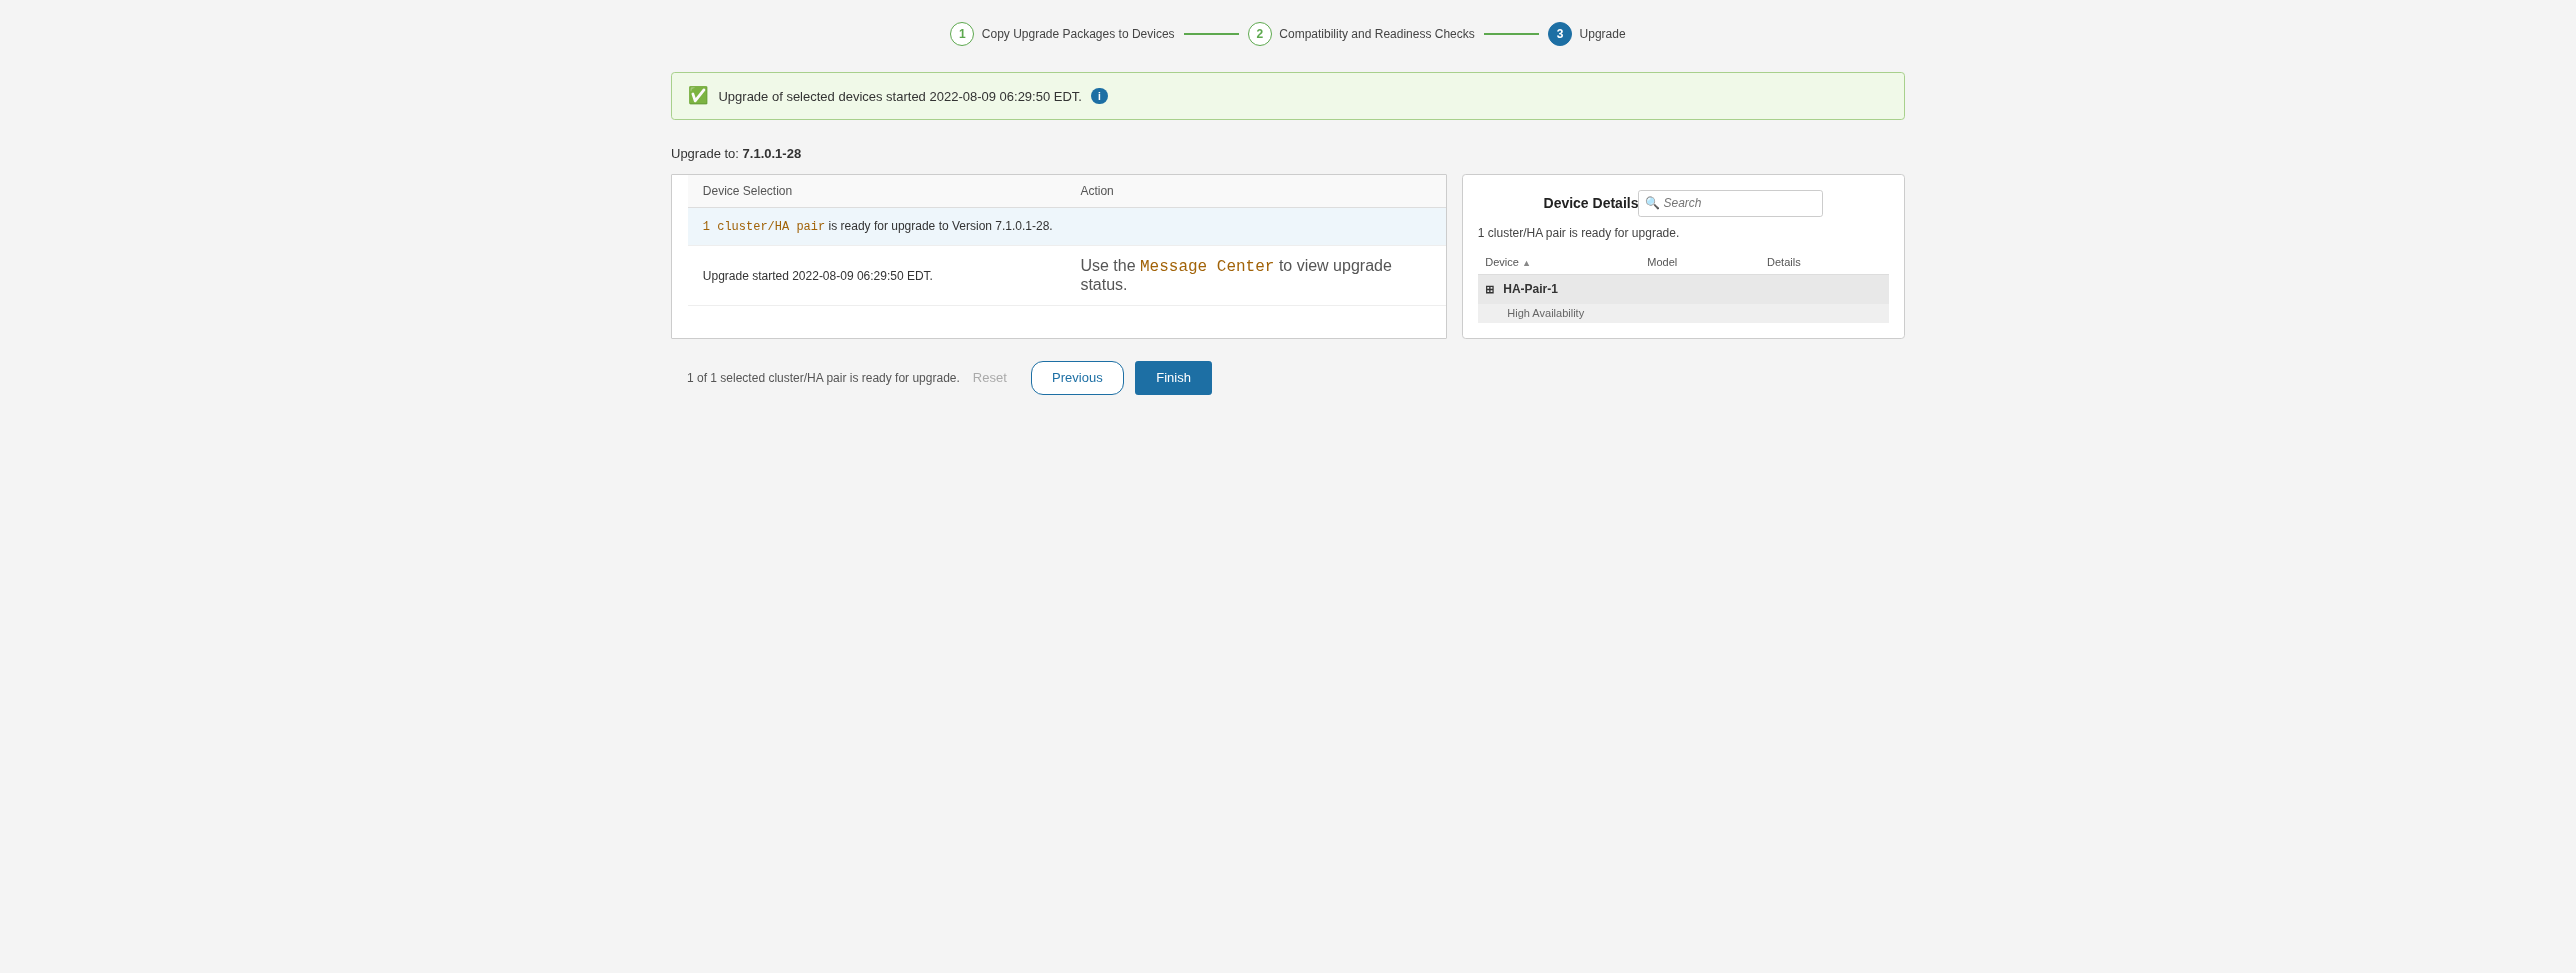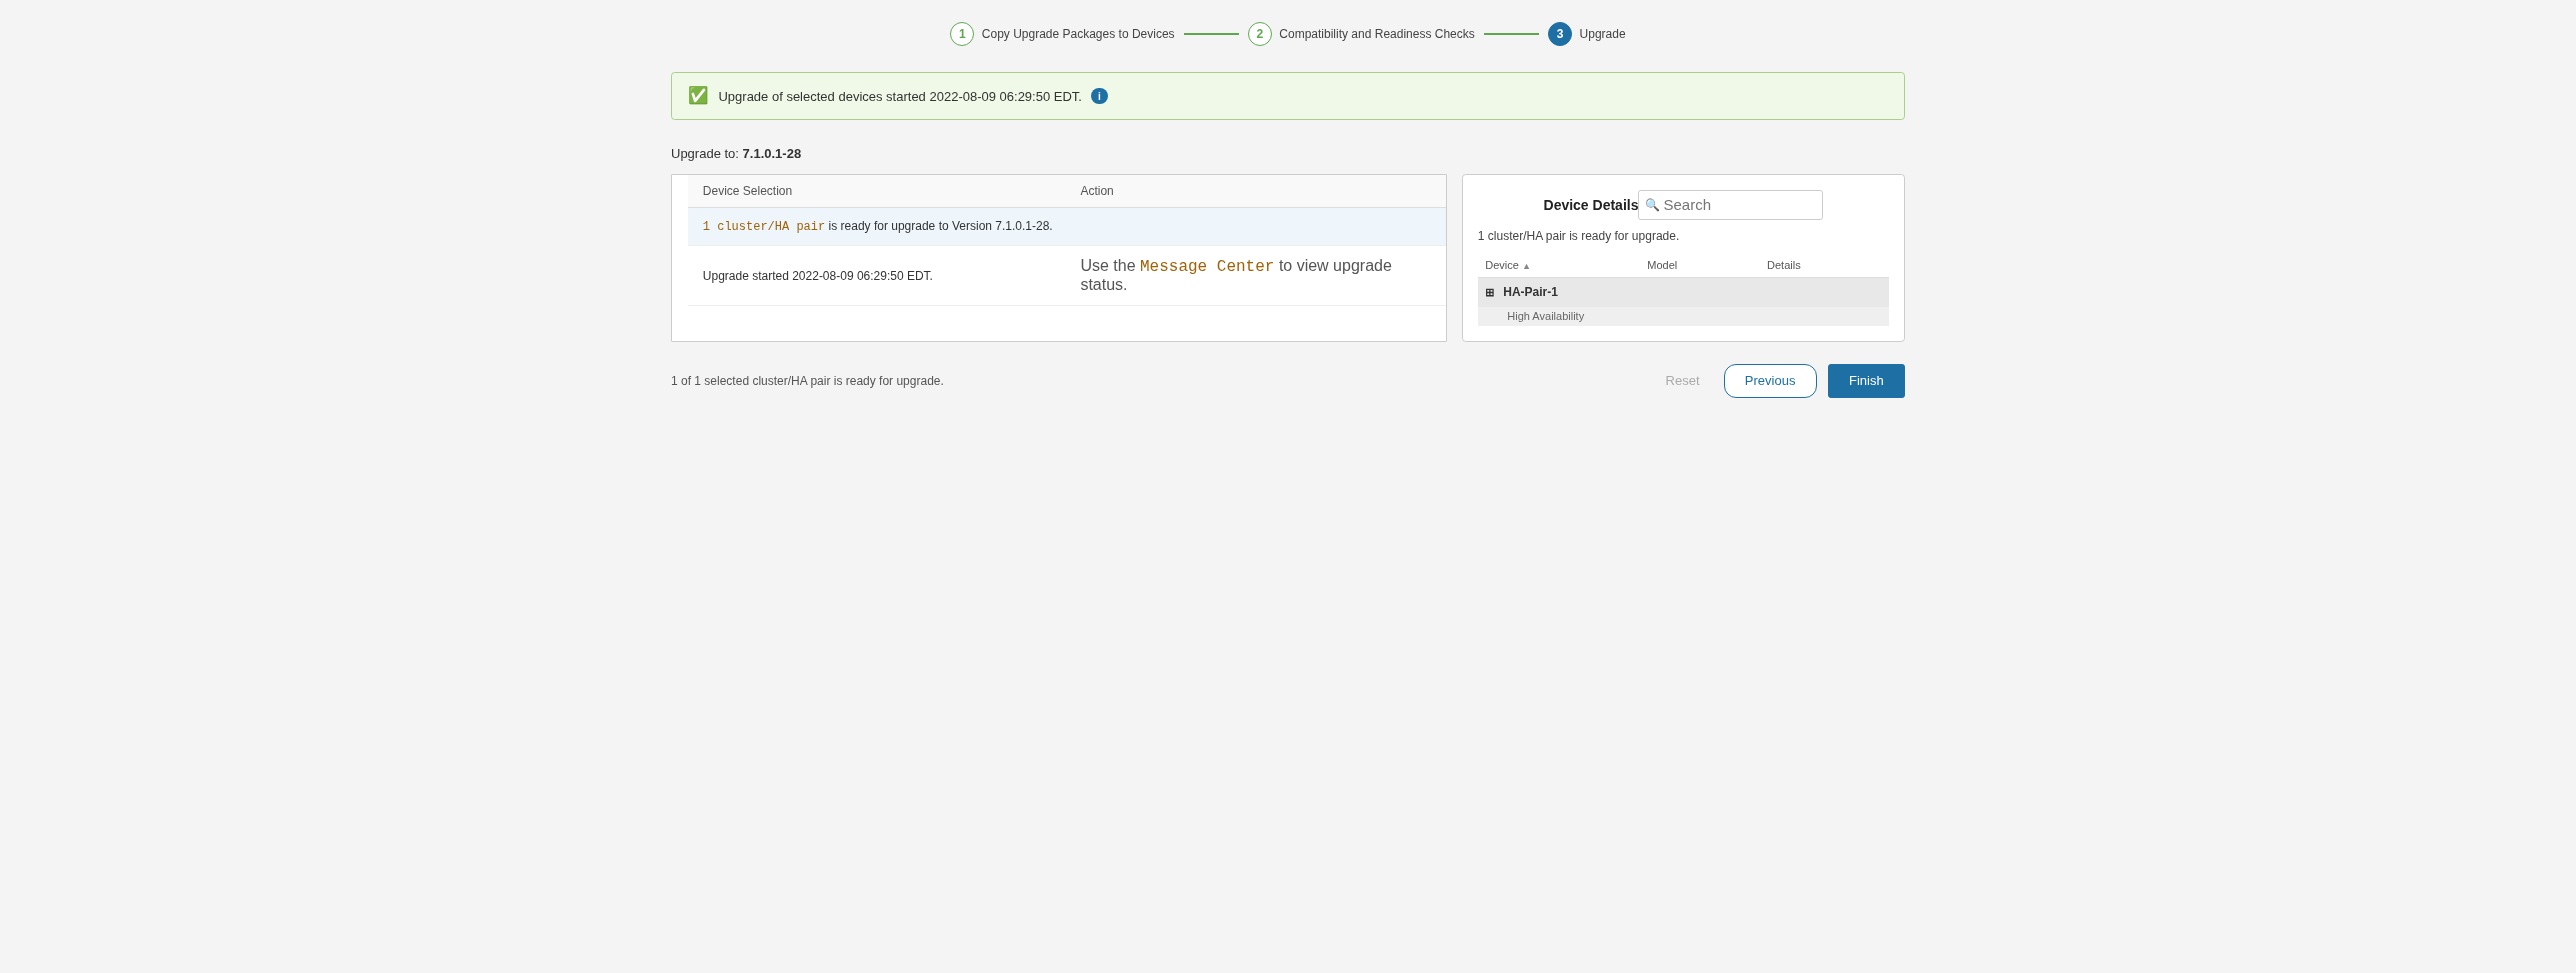--- a/index.html
+++ b/index.html
@@ -199,23 +199,24 @@
     .search-input-wrapper .search-icon {
       position: absolute;
       left: 7.4px;
       color: #999;
       font-size: 12px;
     }
     .search-input {
       padding: 5.5px 9.2px 5.5px 24px;
       border: 0.9px solid #ccc;
       border-radius: 2.8px;
-      font-size: 15px;
+      font-size: 12px;
       width: 185px;
       outline: none;
+      font-style: italic;
     }
 
     .device-details-subtitle {
       font-size: 12px;
       color: #444;
       margin-bottom: 11px;
     }
 
     
     .details-table {
@@ -265,21 +266,21 @@
       font-size: 12px;
     }
     .device-sub-row td:first-child {
       padding-left: 29.5px;
     }
 
     
     .footer {
       display: flex;
       align-items: center;
-      justify-content: space-between;
+      margin-left: 16px;
     }
     .footer-status {
       font-size: 12px;
       color: #555;
     }
     .footer-buttons {
       display: flex;
       align-items: center;
       gap: 11px;
     }

